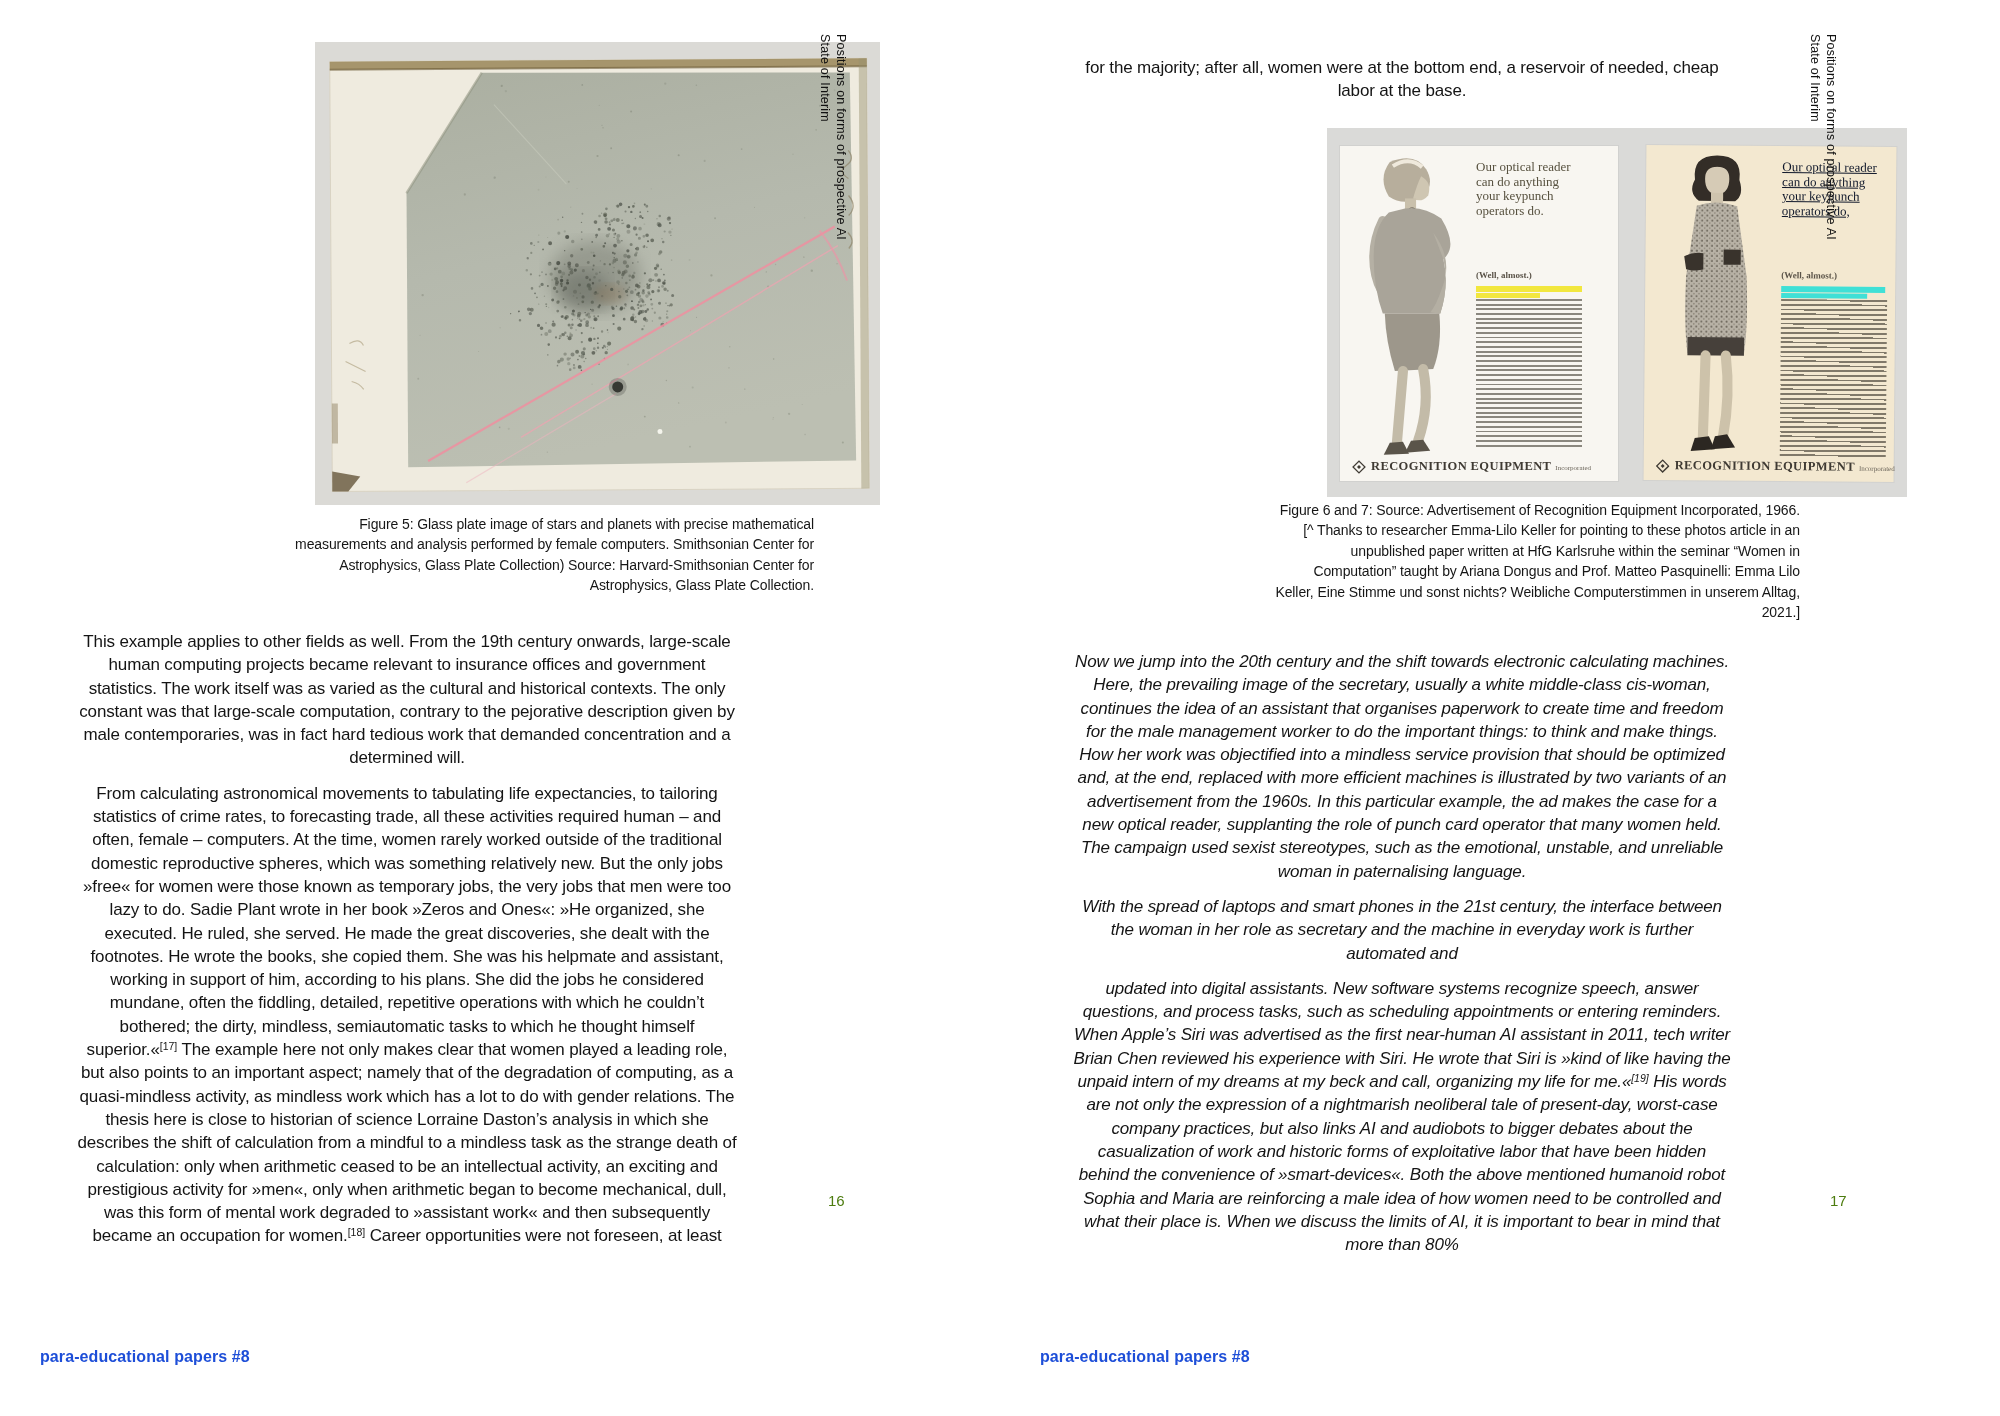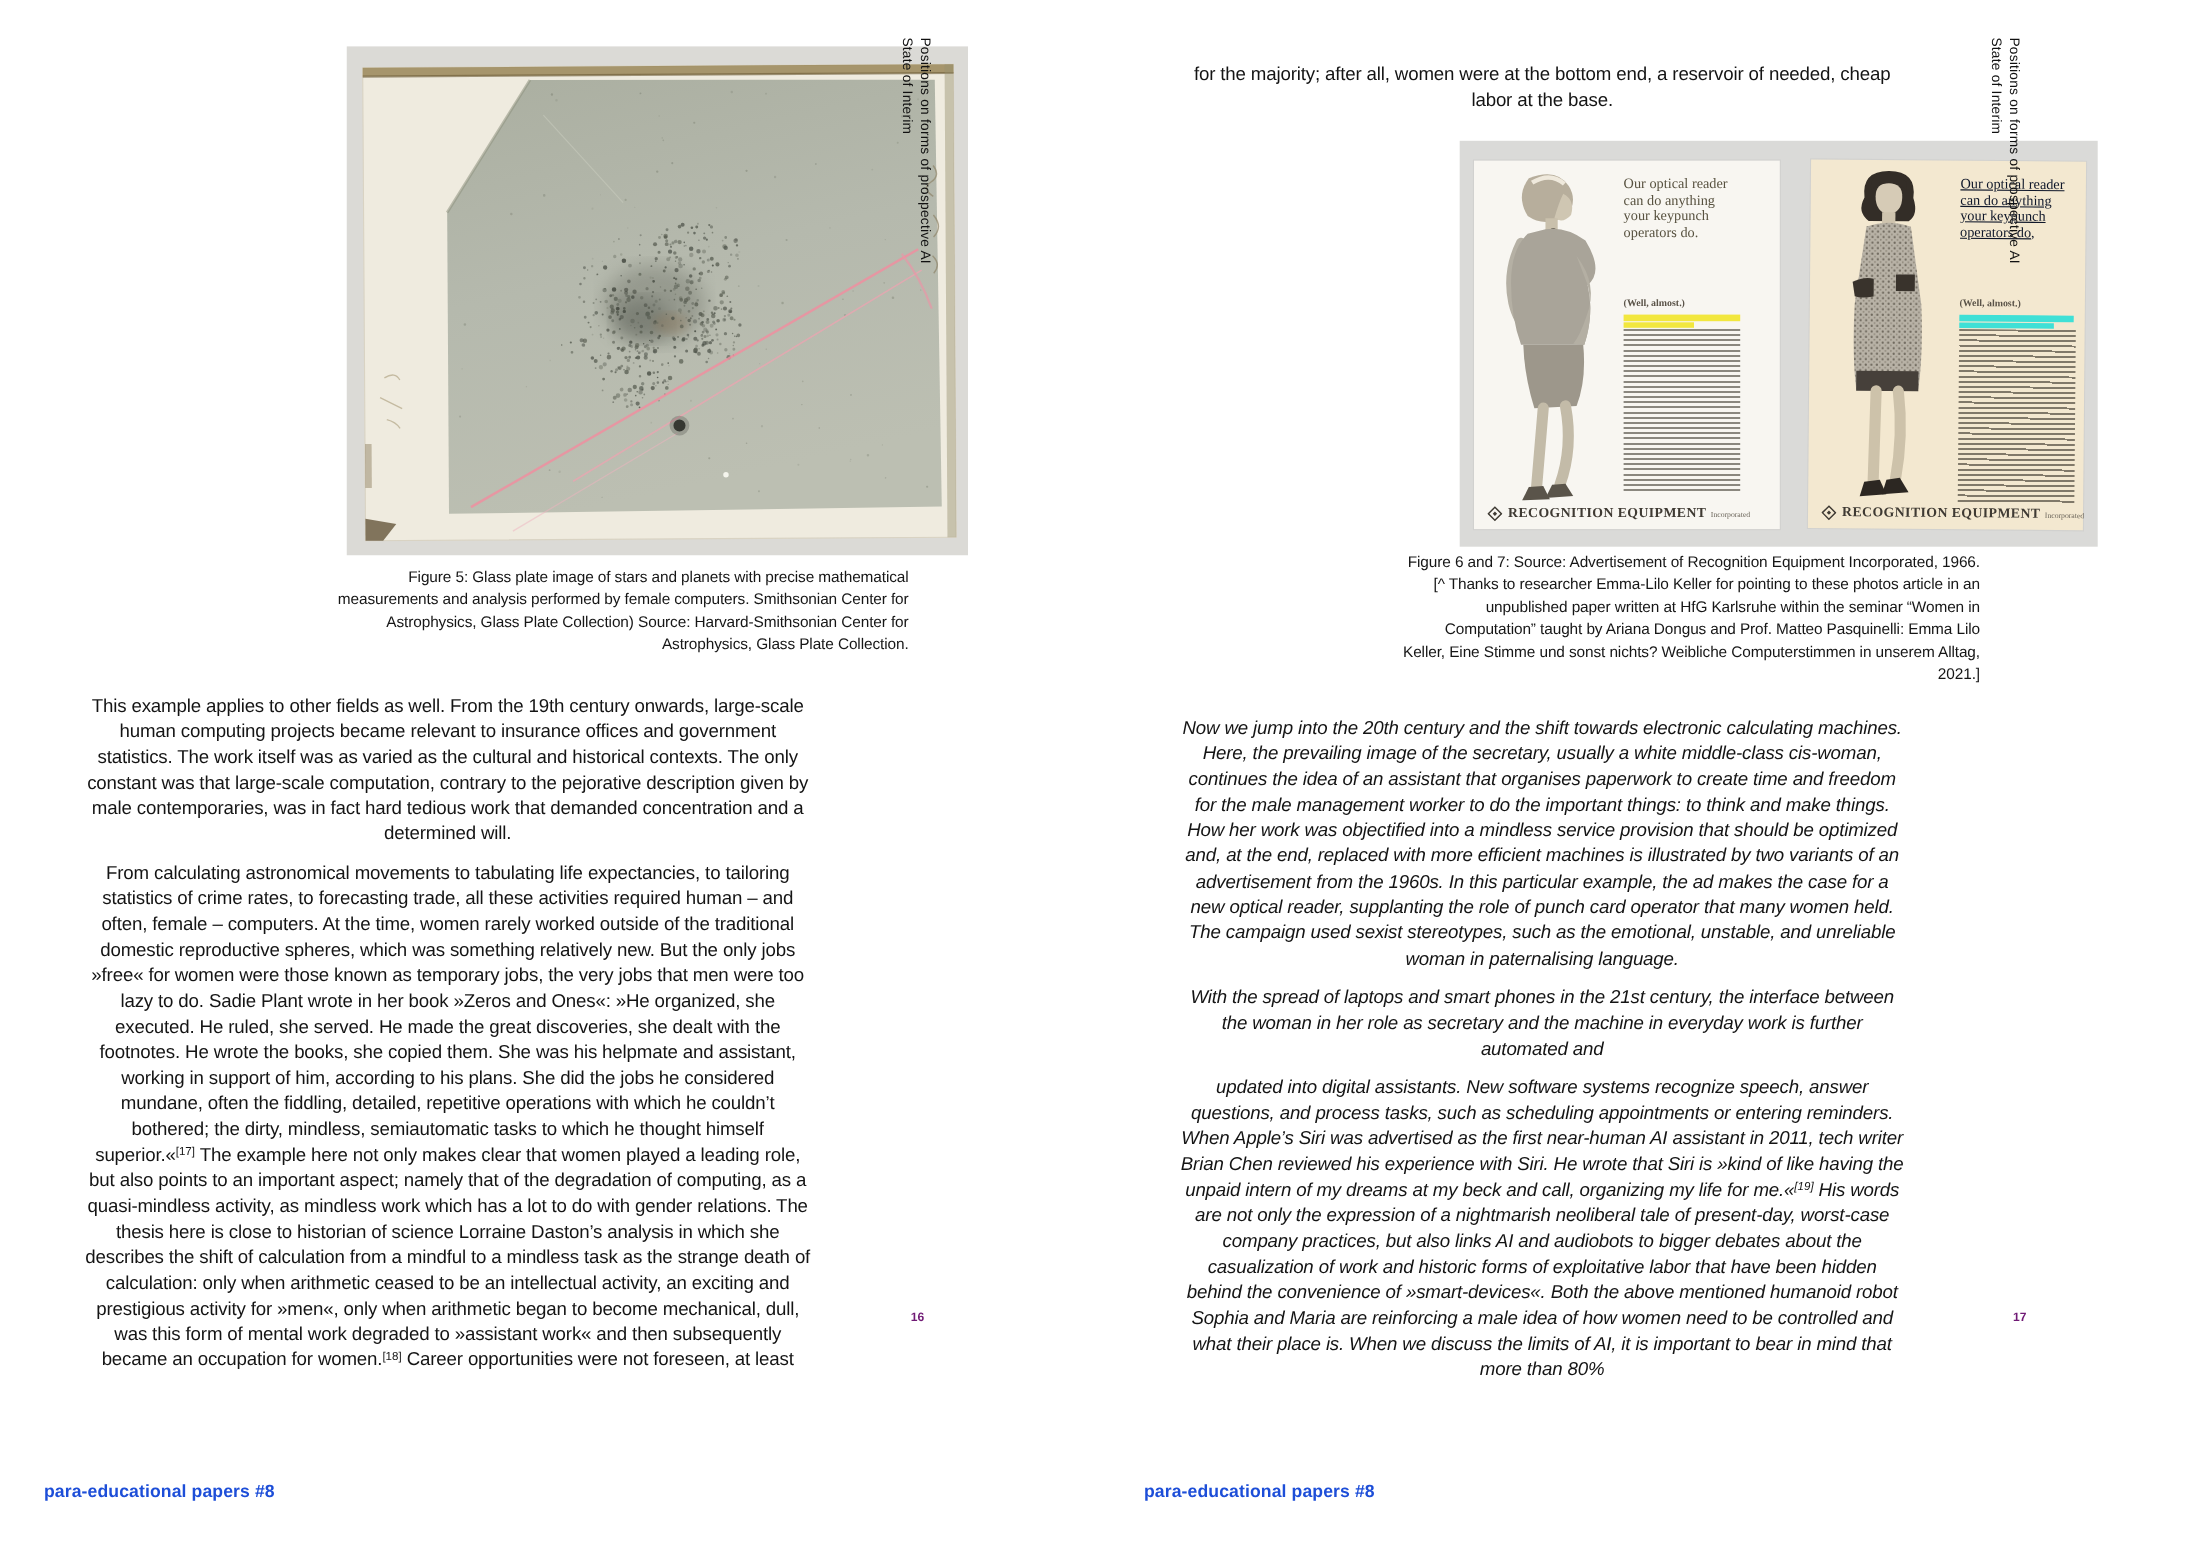--- a/index.html
+++ b/index.html
@@ -9,21 +9,21 @@
   }
   
   .body-col{position:absolute;width:660px;font-size:17px;line-height:23.3px;letter-spacing:-0.15px;color:#141414;text-align:center;}
   .body-col p{margin:0 0 12px 0;}
   .body-col sup{font-size:10.5px;line-height:0;vertical-align:5px;letter-spacing:0;}
   
   .caption{position:absolute;font-size:14px;line-height:20.4px;text-align:right;color:#161616;letter-spacing:-0.1px;}
   
   .vhead{position:absolute;writing-mode:vertical-lr;font-size:12.5px;line-height:16.5px;letter-spacing:0.2px;color:#111;height:260px;z-index:6;}
   .vhead span{display:block;white-space:pre;}
-  .pagenum{position:absolute;font-size:11px;color:#701a75;font-weight:bold;}
+  .pagenum{position:absolute;font-size:15px;color:#4d7c0f;}
   .footer{position:absolute;font-size:16px;letter-spacing:0.1px;color:#1d4ed8;font-weight:bold;}
   
   .fig5{position:absolute;left:315px;top:42px;width:565px;height:463px;}
   
   .fig67{position:absolute;left:1327px;top:128px;width:580px;height:369px;background:#dadad8;}
   .ad{position:absolute;top:18px;height:335px;box-shadow:0 0 0 1px rgba(0,0,0,0.04);}
   .ad-left{left:13px;width:258px;background:#f8f6f1;padding-left:20px;}
   .ad-right{left:318px;width:250px;background:#f3e8d0;transform:rotate(0.5deg);}
   .ad-photo{position:absolute;left:4px;top:8px;width:127px;height:318px;}
   .ad-headline{position:absolute;left:136px;top:14px;width:98px;font-family:"Liberation Serif", serif;font-size:13px;line-height:14.5px;color:#57513f;}
@@ -606,21 +606,21 @@
       <path d="M534,110 q7,9 -2,15 q-9,6 2,13 M534,155 q9,11 0,20 M533,192 q8,8 1,16" stroke="#8f8569" stroke-width="1.3" opacity="0.7" fill="none"></path>
     </g>
   </svg>
 </div>
 
 <div class="vhead" style="left:816px;top:34px;">
   <span>State of Interim</span>
   <span>Positions on forms of prospective AI</span>
 </div>
 
-<div class="caption" style="left:301px;top:514px;width:525px;">Figure 5: Glass plate image of stars and planets with precise mathematical measurements and analysis performed by female computers. Smithsonian Center for Astrophysics, Glass Plate Collection) Source: Harvard-Smithsonian Center for Astrophysics, Glass Plate Collection.</div>
+<div class="caption" style="left:289px;top:514px;width:525px;">Figure 5: Glass plate image of stars and planets with precise mathematical measurements and analysis performed by female computers. Smithsonian Center for Astrophysics, Glass Plate Collection) Source: Harvard-Smithsonian Center for Astrophysics, Glass Plate Collection.</div>
 
 <div class="body-col" style="left:52px;top:630px;margin-left:25px;">
   <p>This example applies to other fields as well. From the 19th century onwards, large-scale human computing projects became relevant to insurance offices and government statistics. The work itself was as varied as the cultural and historical contexts. The only constant was that large-scale computation, contrary to the pejorative description given by male contemporaries, was in fact hard tedious work that demanded concentration and a determined will.</p>
   <p>From calculating astronomical movements to tabulating life expectancies, to tailoring statistics of crime rates, to forecasting trade, all these activities required human – and often, female – computers. At the time, women rarely worked outside of the traditional domestic reproductive spheres, which was something relatively new. But the only jobs »free« for women were those known as temporary jobs, the very jobs that men were too lazy to do. Sadie Plant wrote in her book »Zeros and Ones«: »He organized, she executed. He ruled, she served. He made the great discoveries, she dealt with the footnotes. He wrote the books, she copied them. She was his helpmate and assistant, working in support of him, according to his plans. She did the jobs he considered mundane, often the fiddling, detailed, repetitive operations with which he couldn’t bothered; the dirty, mindless, semiautomatic tasks to which he thought himself superior.«<sup>[17]</sup> The example here not only makes clear that women played a leading role, but also points to an important aspect; namely that of the degradation of computing, as a quasi-mindless activity, as mindless work which has a lot to do with gender relations. The thesis here is close to historian of science Lorraine Daston’s analysis in which she describes the shift of calculation from a mindful to a mindless task as the strange death of calculation: only when arithmetic ceased to be an intellectual activity, an exciting and prestigious activity for »men«, only when arithmetic began to become mechanical, dull, was this form of mental work degraded to »assistant work« and then subsequently became an occupation for women.<sup>[18]</sup> Career opportunities were not foreseen, at least</p>
 </div>
 
 <div class="pagenum" style="left:828px;top:1192px;">16</div>
 <div class="footer" style="left:40px;top:1348px;">para-educational papers #8</div>
 
 <div class="body-col" style="left:1072px;top:56px;">

